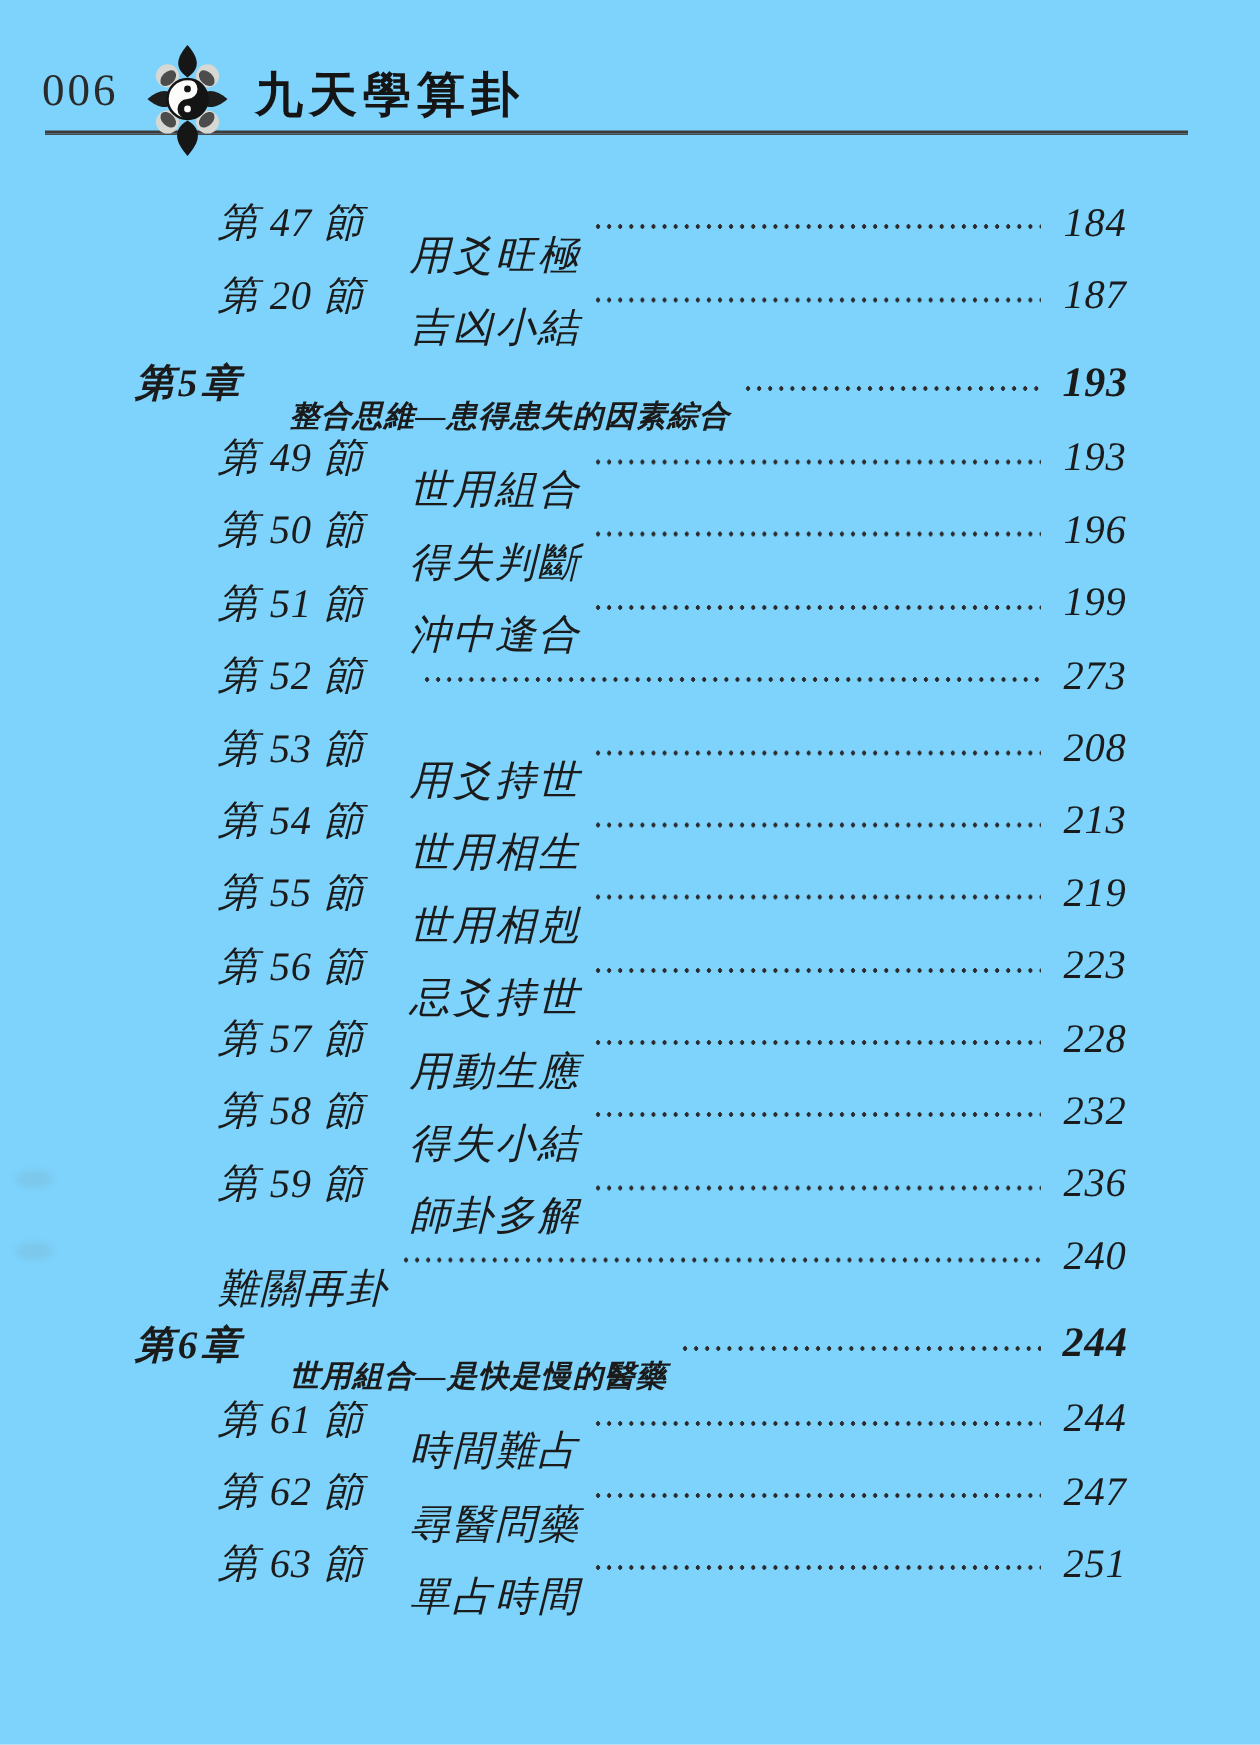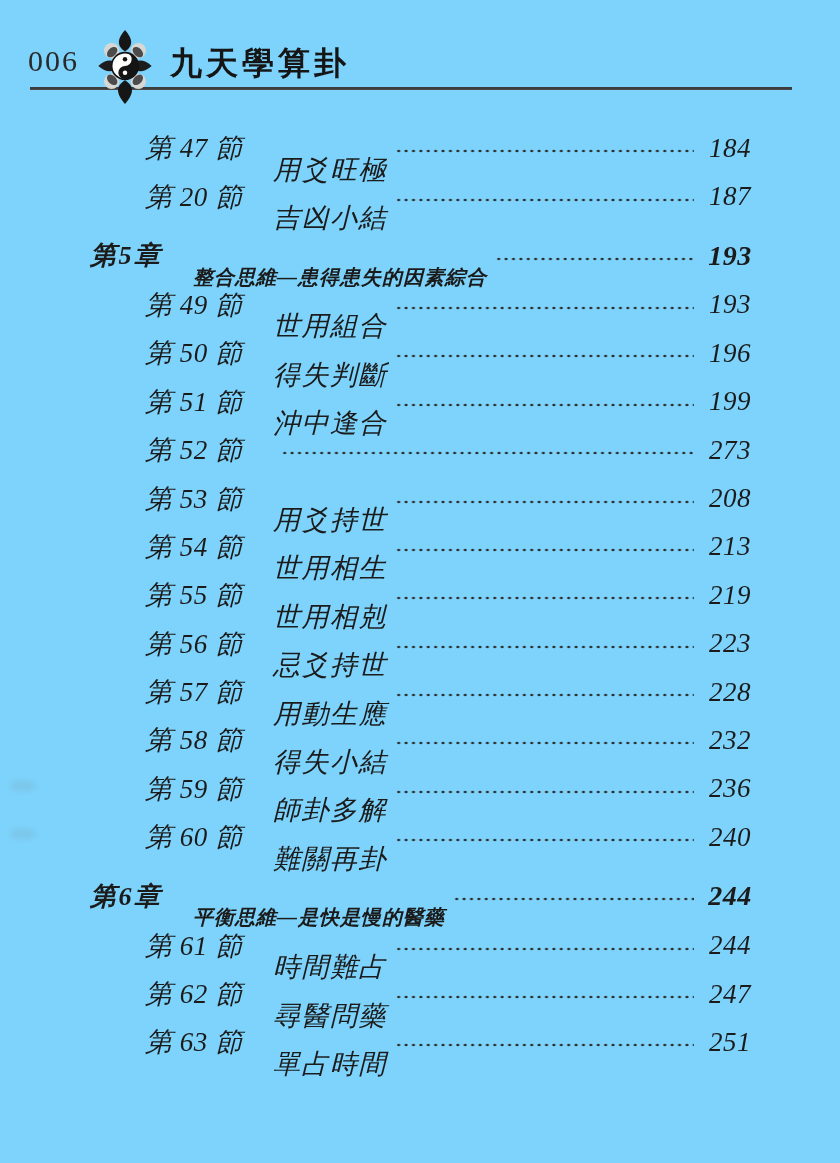--- a/index.html
+++ b/index.html
@@ -208,28 +208,27 @@
     <span class="leader"></span>
     <span class="pagenum">232</span>
   </div>
       <div class="row">
     <span class="label">第 59 節</span>
     <span class="title">師卦多解</span>
     <span class="leader"></span>
     <span class="pagenum">236</span>
   </div>
       <div class="row">
-    <span class="label">第 60 節</span>
     <span class="title">難關再卦</span>
     <span class="leader"></span>
     <span class="pagenum">240</span>
   </div>
       <div class="row chapter">
     <span class="label">第 6 章</span>
-    <span class="title">平衡思維—是快是慢的醫藥</span>
+    <span class="title">世用組合—是快是慢的醫藥</span>
     <span class="leader"></span>
     <span class="pagenum">244</span>
   </div>
       <div class="row">
     <span class="label">第 61 節</span>
     <span class="title">時間難占</span>
     <span class="leader"></span>
     <span class="pagenum">244</span>
   </div>
       <div class="row">

